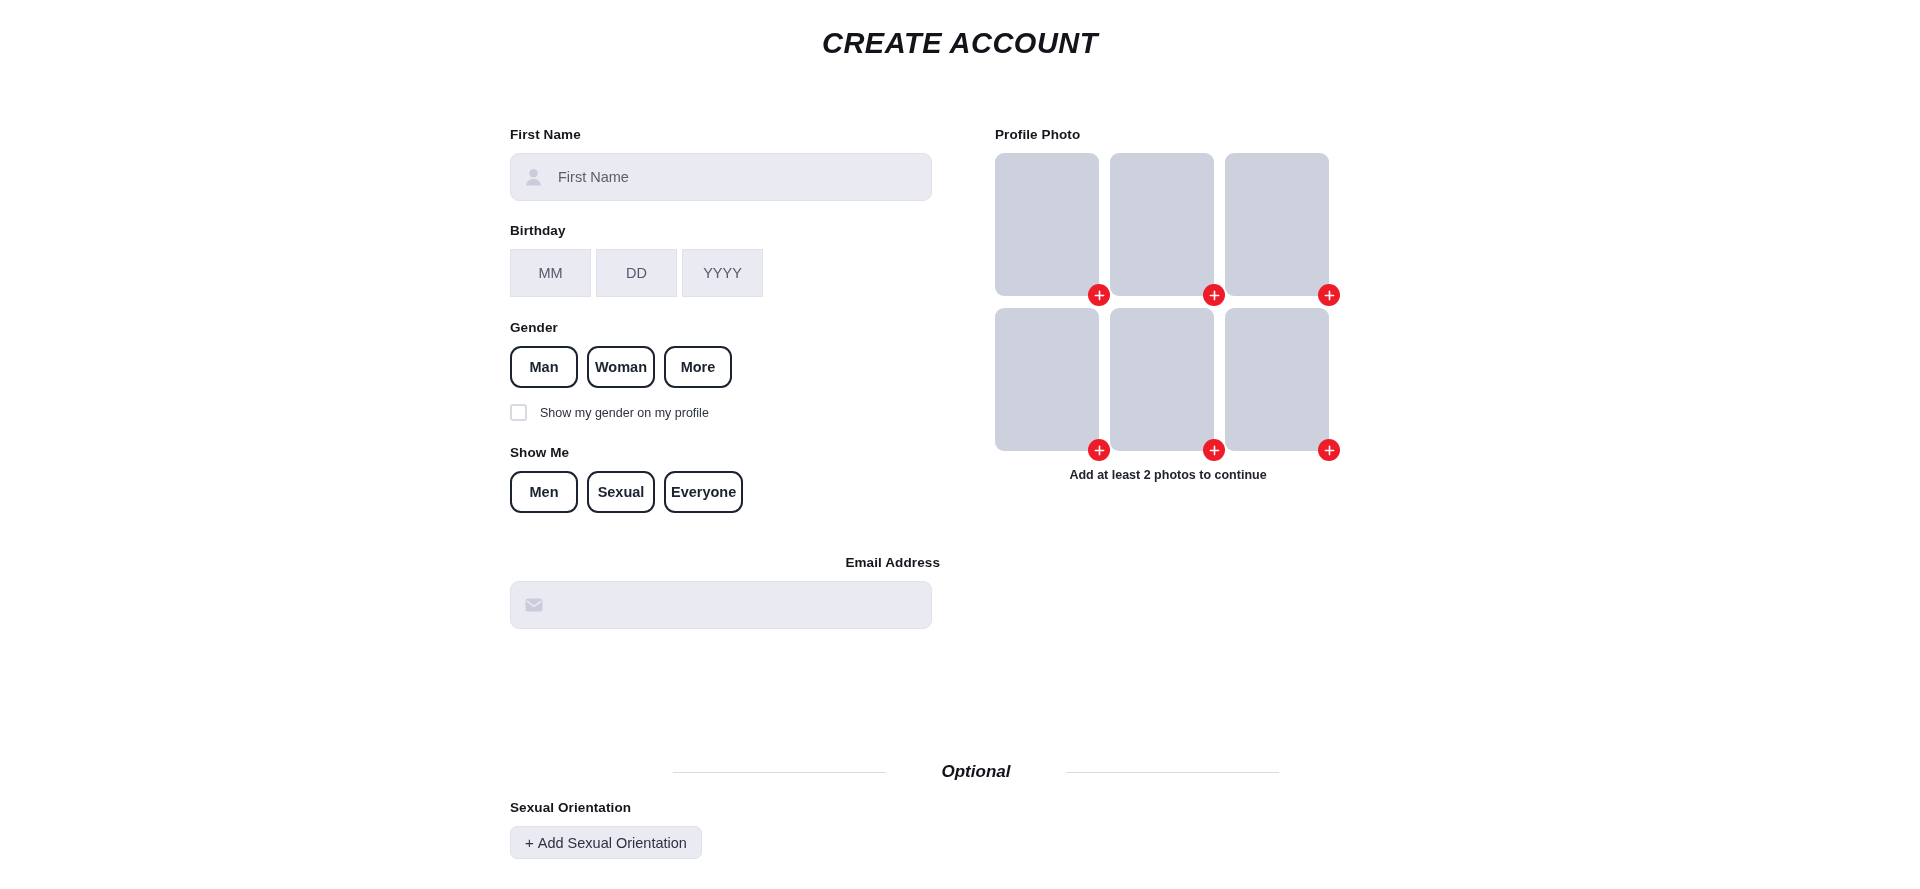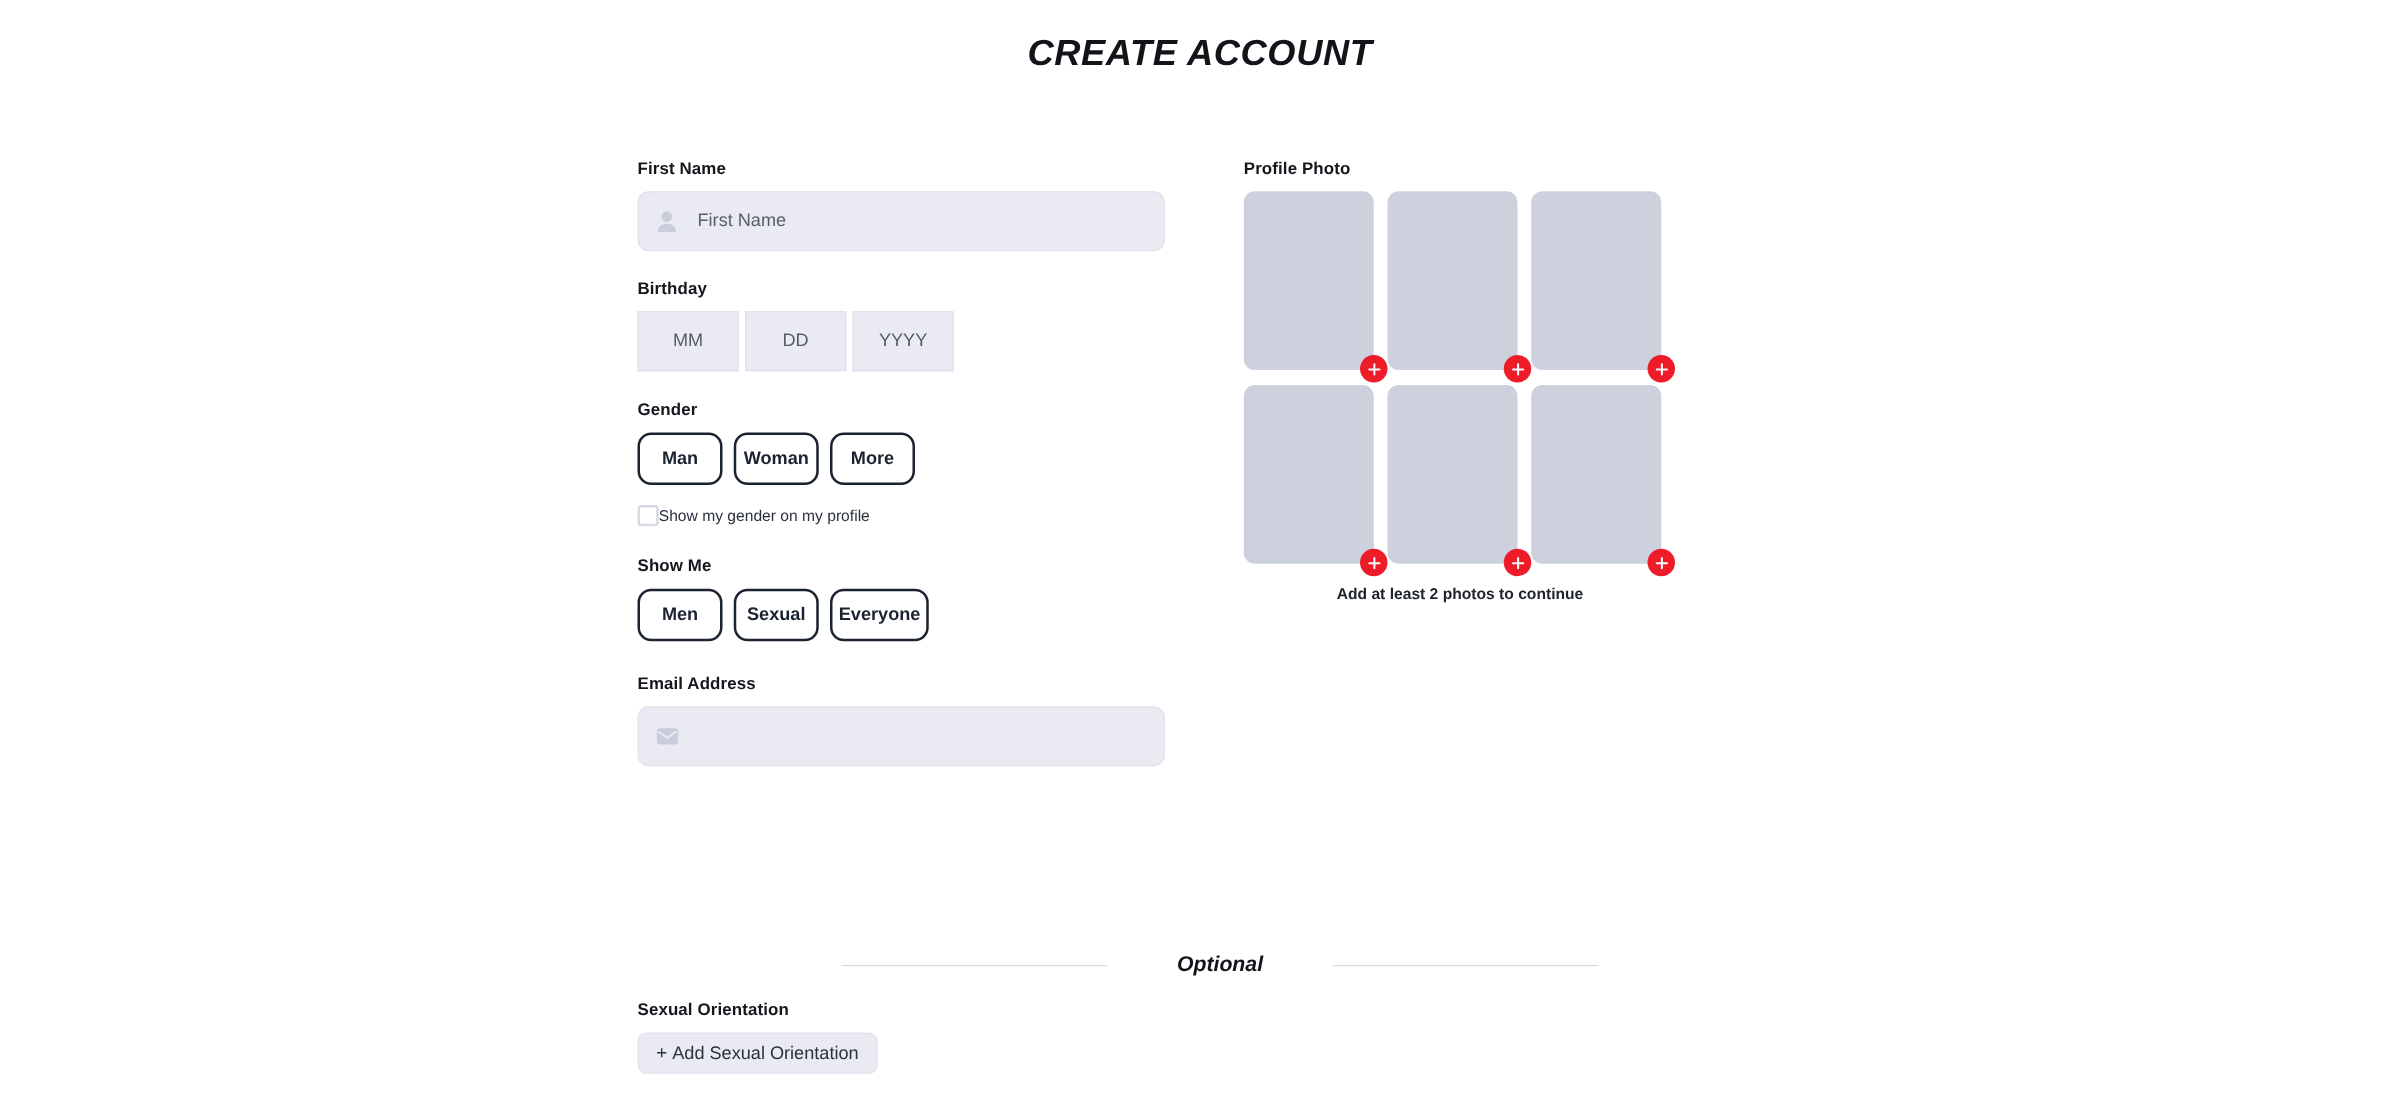--- a/index.html
+++ b/index.html
@@ -118,29 +118,30 @@
   .checkbox {
     width: 17px;
     height: 17px;
     border: 2px solid #d7d9e3;
     border-radius: 3px;
     background: #ffffff;
     cursor: pointer;
     flex: 0 0 auto;
   }
   .checkbox-label {
+    margin-left: 13px;
     font-size: 12.5px;
     color: #2c3140;
   }
 
   
   .sec-birthday { margin-top: 22px; }
   .sec-gender   { margin-top: 23px; }
   .sec-showme   { margin-top: 24px; }
-  .sec-email    { margin-top: 26px; }
+  .sec-email    { margin-top: 42px; text-align: right; }
 
   
   .optional-divider {
     position: absolute;
     top: 762px;
     left: 16px;
     width: 1920px;
     display: flex;
     align-items: center;
     justify-content: center;

